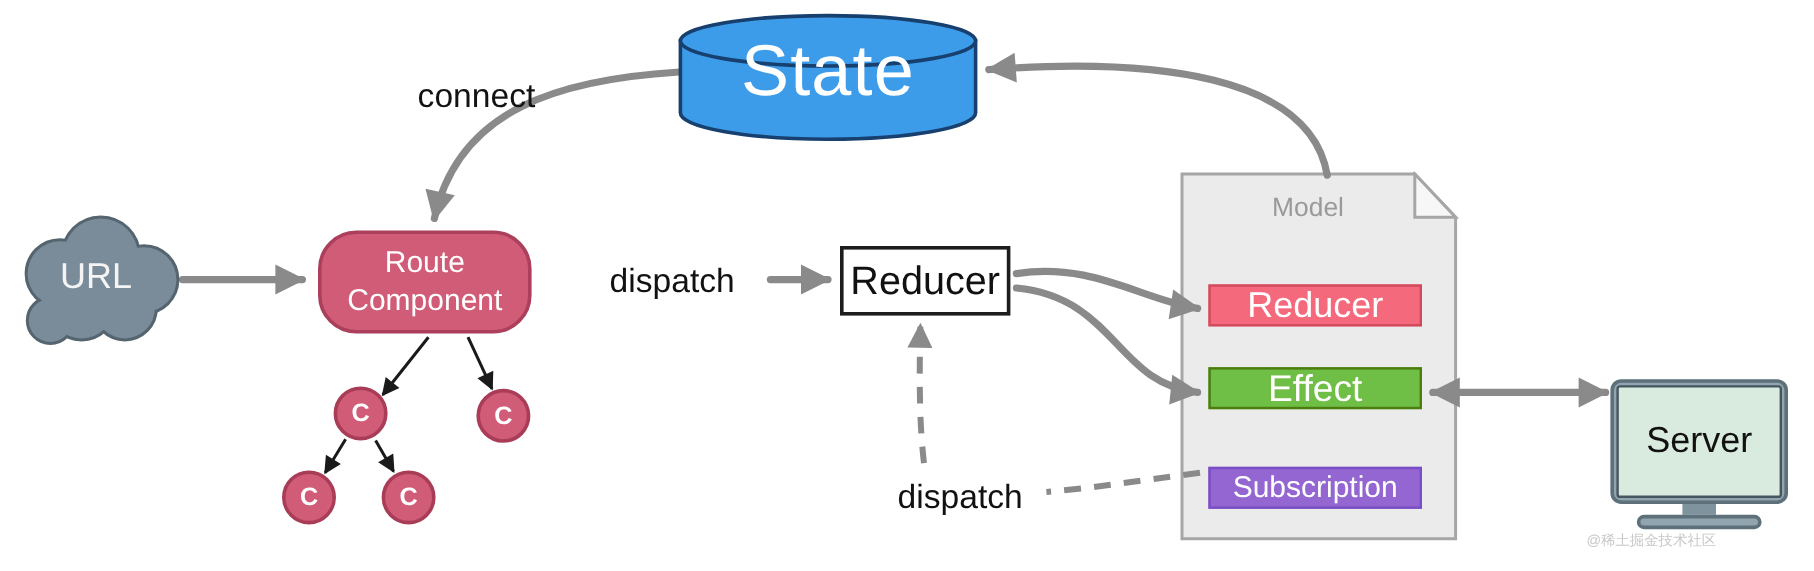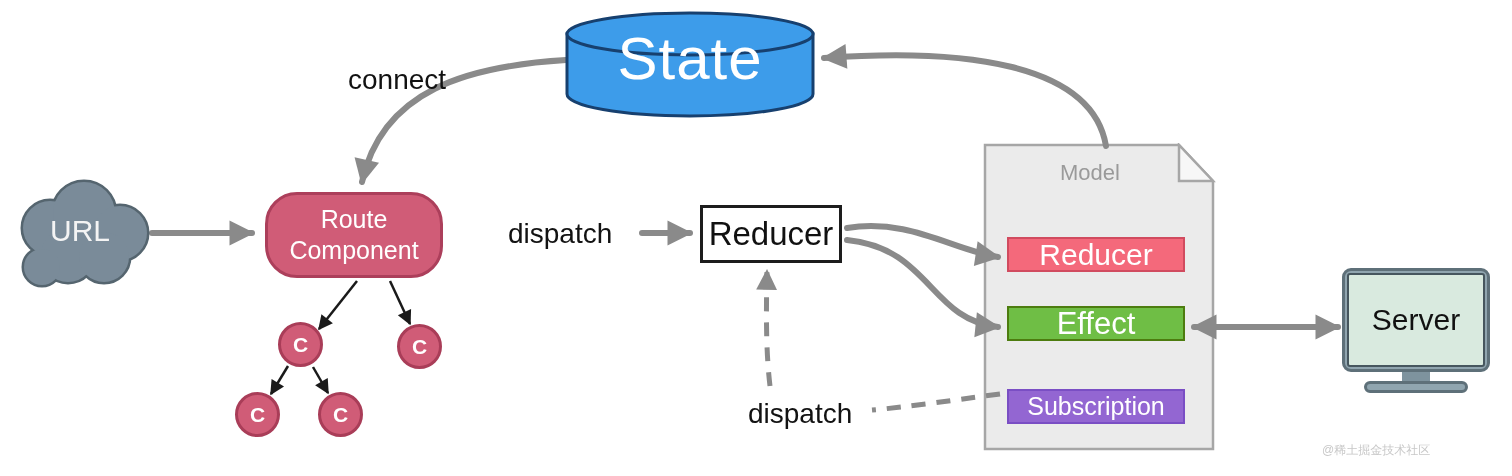--- a/index.html
+++ b/index.html
@@ -56,21 +56,21 @@
     font-size:21px; font-weight:bold; z-index:3;
   }
   .c1 { left:278px; top:322px; }
   .c2 { left:397px; top:324px; }
   .c3 { left:235px; top:392px; }
   .c4 { left:318px; top:392px; }
 
   .monitor { left:1342px; top:268px; width:148px; z-index:3; }
   .monitor-frame {
     width:148px; height:104px; background:#90A5AF;
-    border:3px solid #5E7079; border-radius:9px; padding:2px;
+    border:3px solid #5E7079; border-radius:9px; padding:2px;margin-top:48px;
   }
   .monitor-screen {
     width:100%; height:100%; background:#D9EADF; border:2px solid #46565E; border-radius:3px;
     display:flex; align-items:center; justify-content:center;
     font-size:30px; color:#111111;
   }
   .monitor-stand { width:28px; height:9px; background:#7E939E; margin:0 auto; }
   .monitor-base {
     width:104px; height:12px; background:#90A5AF; border:3px solid #5E7079;
     border-radius:6px; margin:0 auto;

